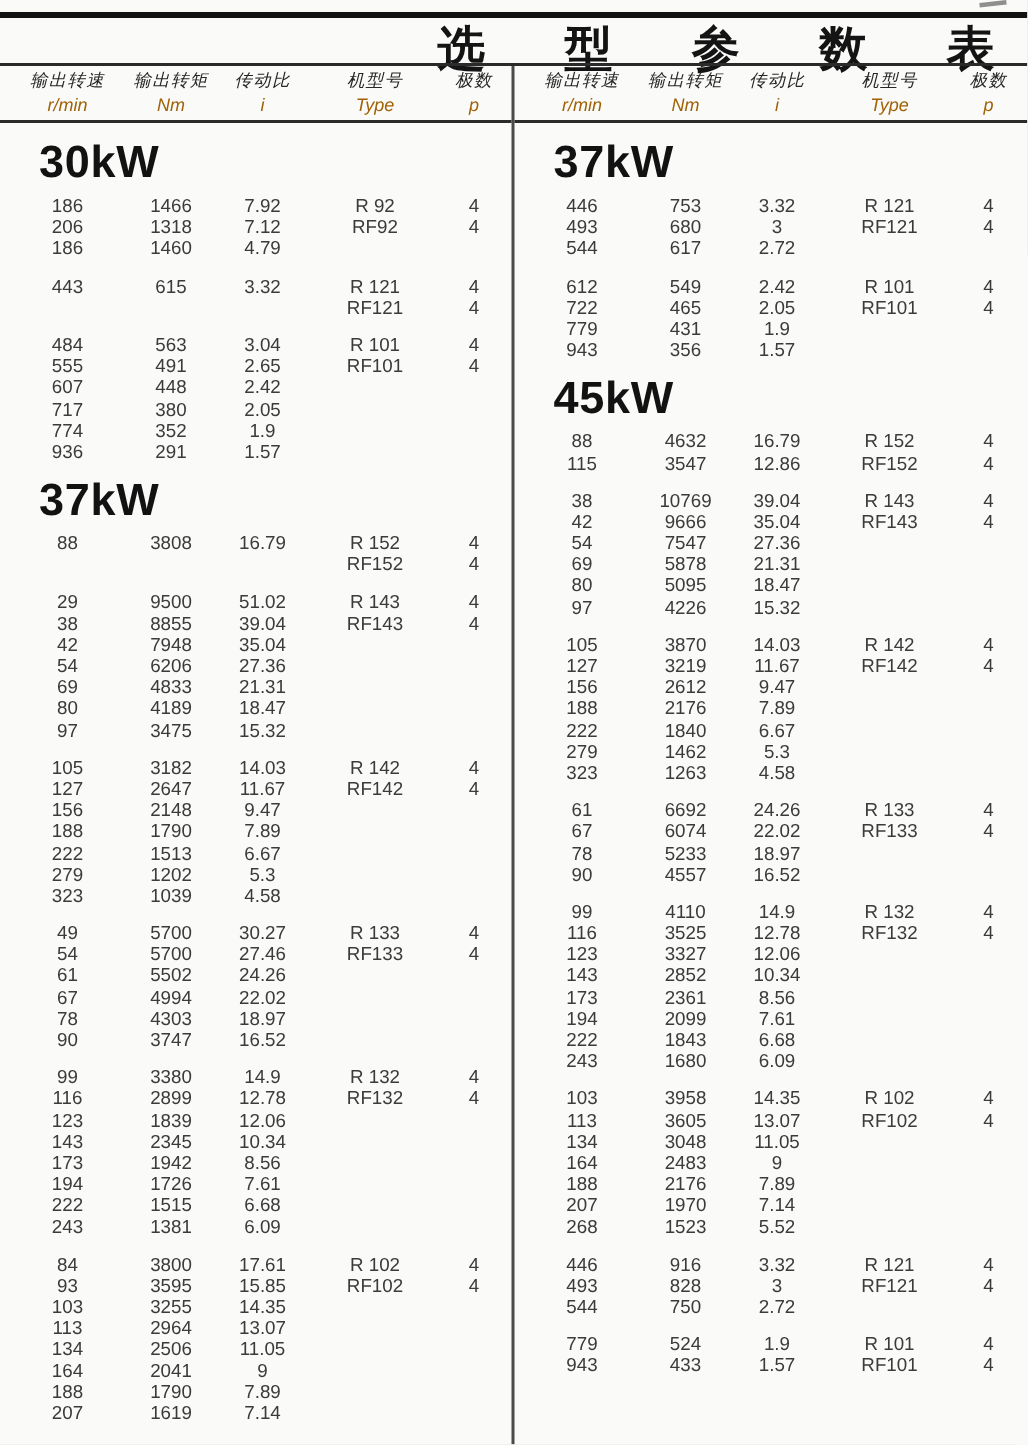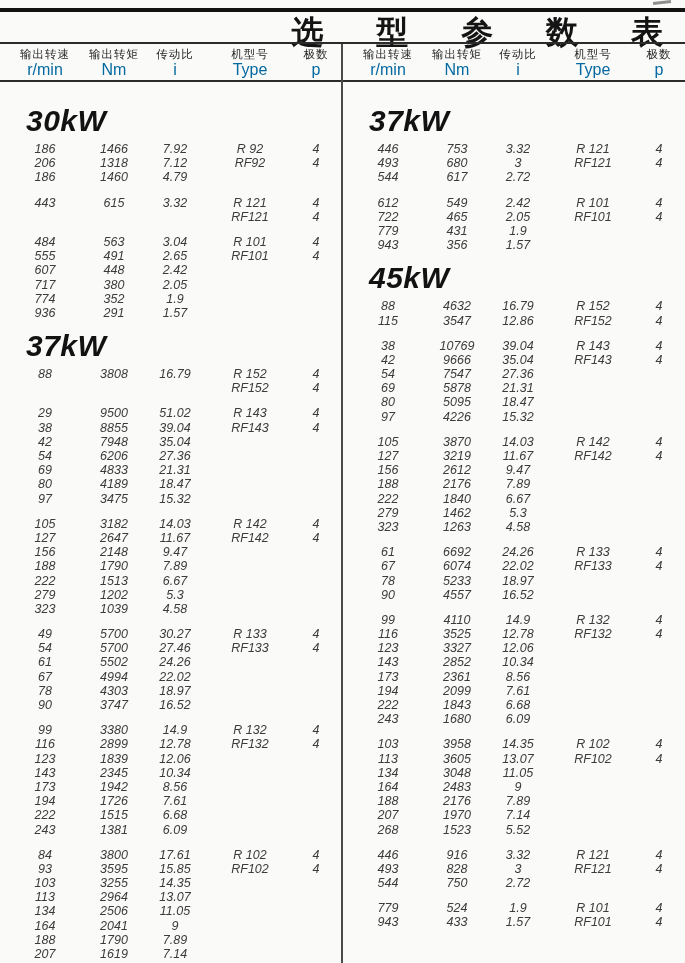--- a/index.html
+++ b/index.html
@@ -36,25 +36,26 @@
   .half{position:relative;box-sizing:border-box;}
   .half.left{width:343px;border-right:2px solid #4a4a4a;}
   .half.right{flex:1;}
   .col-header{
     display:grid;
     grid-template-columns:78px 60px 62px 88px 44px;
     padding-left:6px;
     height:36px;
     border-bottom:2px solid #2b2b2b;
     text-align:center;
+    font-style:italic;
   }
   .hcell{padding-top:3px;}
   .hcn{font-size:11.5px;color:#262626;letter-spacing:1px;line-height:15px;}
-  .hen{font-size:16px;color:#0369a1;line-height:16px;}
-  .tbody{padding-top:16px;font-style:italic;}
+  .hen{font-size:12px;color:#a16207;line-height:16px;}
+  .tbody{padding-top:4px;}
   .kw-heading{
     font-size:30px;font-weight:bold;color:#121212;
     line-height:30px;margin:8px 0 6px 26px;
     letter-spacing:0.5px;
   }
   .grp{margin-bottom:11px;}
   .row{
     display:grid;
     grid-template-columns:78px 60px 62px 88px 44px;
     padding-left:6px;

